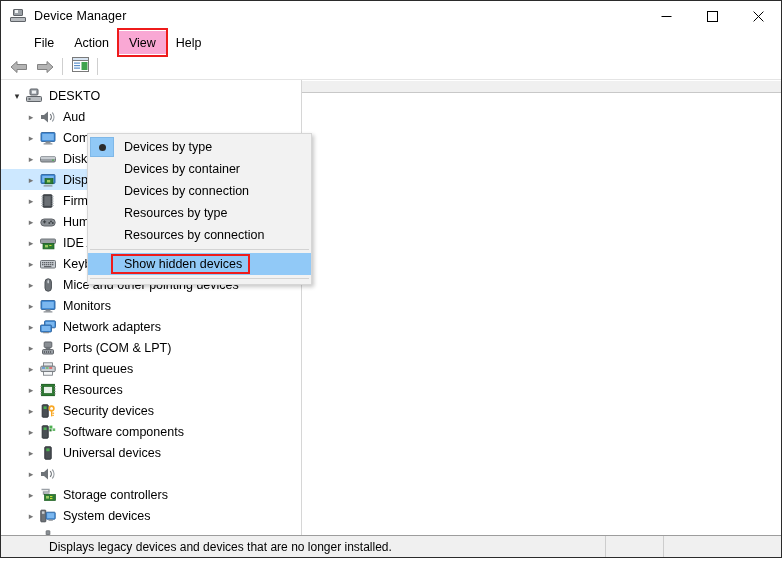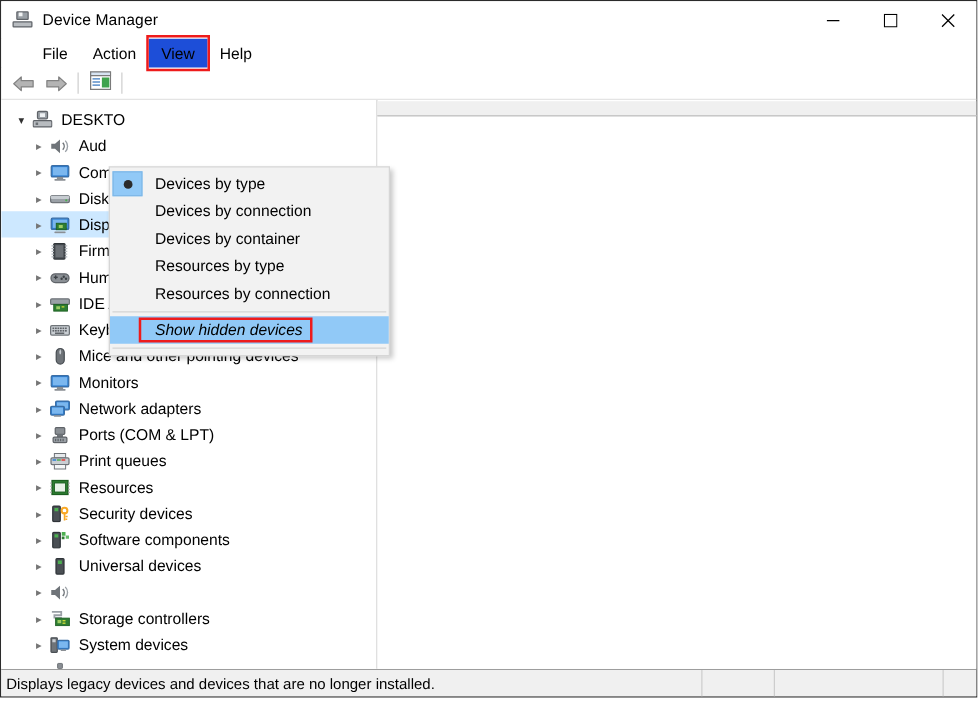--- a/index.html
+++ b/index.html
@@ -88,21 +88,21 @@
   }
   .menu-item {
     padding: 0 10px;
     display: flex; align-items: center;
     font-size: 12.5px;
     color: #000;
     cursor: default;
     position: relative;
   }
   .menu-item.open {
-    background: #1d4ed8;
+    background: #f9a8d4;
   }
   .menu-item.annotated::after {
     content: "";
     position: absolute;
     left: -2px; top: -3px; right: -2px; bottom: -3px;
     border: 2px solid #ee1b1b;
     pointer-events: none;
   }
 
   
@@ -231,21 +231,20 @@
     width: 7px; height: 7px;
     border-radius: 50%;
     background: #2b2b2b;
   }
   .dd-label { padding-left: 8px; text-align: right; }
   .dd-item.hovered {
     background: #91c9f7;
   }
   .dd-item.annotated .dd-label {
     position: relative;
-    font-style: italic;
   }
   .dd-item.annotated .dd-label::after {
     content: "";
     position: absolute;
     left: -5px; top: -3px; right: -8px; bottom: -3px;
     border: 2px solid #ee1b1b;
     pointer-events: none;
   }
   .dd-sep {
     height: 1px;
@@ -256,20 +255,21 @@
   
   .statusbar {
     height: 22px;
     flex: 0 0 22px;
     background: #f0f0f0;
     border-top: 1px solid #9d9d9d;
     display: flex;
     align-items: stretch;
     font-size: 12px;
     color: #000;
+    padding-left: 44px;
   }
   .sb-cell {
     display: flex;
     align-items: center;
     padding-left: 4px;
     border-right: 1px solid #cdcdcd;
     overflow: hidden;
     white-space: nowrap;
   }
   .sb-main { flex: 0 0 561px; }
@@ -687,26 +687,26 @@
 
       <div class="dd-item checked">
         <span class="gutter">
             <span class="dd-bullet"></span>
           </span>
         <span class="dd-label">Devices by type</span>
       </div>
 
       <div class="dd-item">
         <span class="gutter"></span>
-        <span class="dd-label">Devices by connection</span>
+        <span class="dd-label">Devices by container</span>
       </div>
 
       <div class="dd-item">
         <span class="gutter"></span>
-        <span class="dd-label">Devices by container</span>
+        <span class="dd-label">Devices by connection</span>
       </div>
 
       <div class="dd-item">
         <span class="gutter"></span>
         <span class="dd-label">Resources by type</span>
       </div>
 
       <div class="dd-item">
         <span class="gutter"></span>
         <span class="dd-label">Resources by connection</span>

